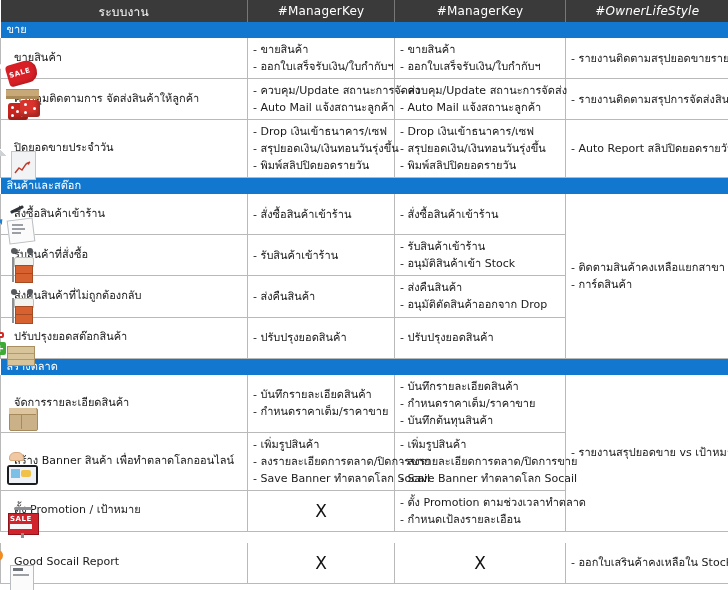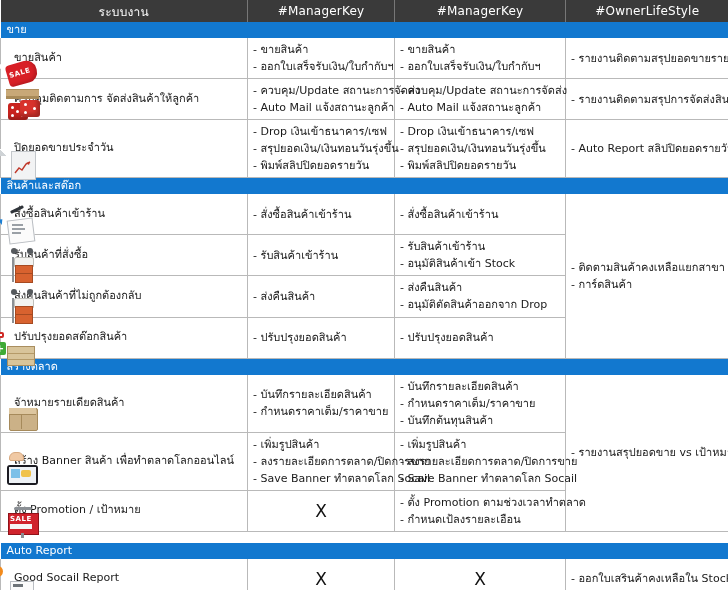--- a/index.html
+++ b/index.html
@@ -29,21 +29,21 @@
     color:#ffffff;
     font-weight:normal;
     font-size:12px;
     text-align:center;
     height:22px;
     padding:0 2px;
     border-right:1px solid #777;
     vertical-align:middle;
     letter-spacing:.2px;
   }
-  tr.header-row th:last-child{border-right:none;}
+  tr.header-row th:last-child{border-right:none;font-style:italic;}
 
   
   tr.section-row td{
     background:#1278cf;
     color:#ffffff;
     font-size:11px;
     height:16px;
     padding:0 0 0 6px;
     vertical-align:middle;
     border:none;
@@ -447,21 +447,21 @@
         </tr>
         <tr class="section-row">
           <td colspan="4">
             <span class="section-label">สร้างตลาด</span>
           </td>
         </tr>
         <tr>
           <td class="cell first">
             <div class="feature">
               <span><span class="ic ic-woodbox"><span class="bx"></span><span class="lid"></span><span class="seam"></span></span></span>
-              <span class="label">จัาหมายรายเดียดสินค้า</span>
+              <span class="label">จัดการรายละเอียดสินค้า</span>
             </div>
           </td>
           <td class="cell mid">
             <ul class="lines">
               <li>บันทึกรายละเอียดสินค้า</li>
               <li>กำหนดราคาเต็ม/ราคาขาย</li>
             </ul>
           </td>
           <td class="cell mid">
             <ul class="lines">
@@ -519,25 +519,20 @@
   <div class="gap"></div>
 
   <table class="grid">
     <colgroup>
         <col class="c1">
         <col class="c2">
         <col class="c3">
         <col class="c4">
       </colgroup>
     <tbody id="body-auto">
-        <tr class="section-row">
-          <td colspan="4">
-            <span class="section-label">Auto Report</span>
-          </td>
-        </tr>
         <tr>
           <td class="cell first">
             <div class="feature">
               <span><span class="ic ic-doc"><span class="paper"></span><span class="hdr"></span><i class="ln" style="top:11px"></i><span class="sun"></span></span></span>
               <span class="label">Good Socail Report</span>
             </div>
           </td>
           <td class="cell ctr"><span>X</span></td>
           <td class="cell ctr"><span>X</span></td>
           <td class="cell mid">

